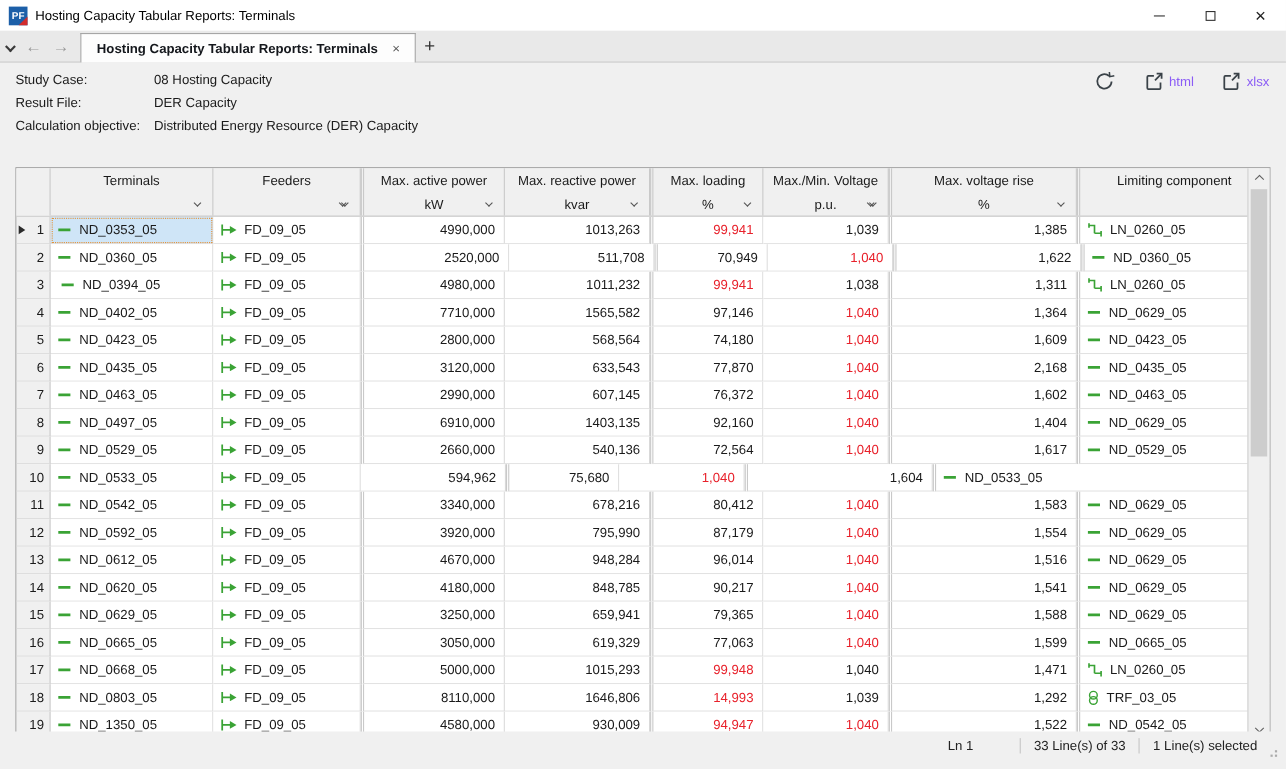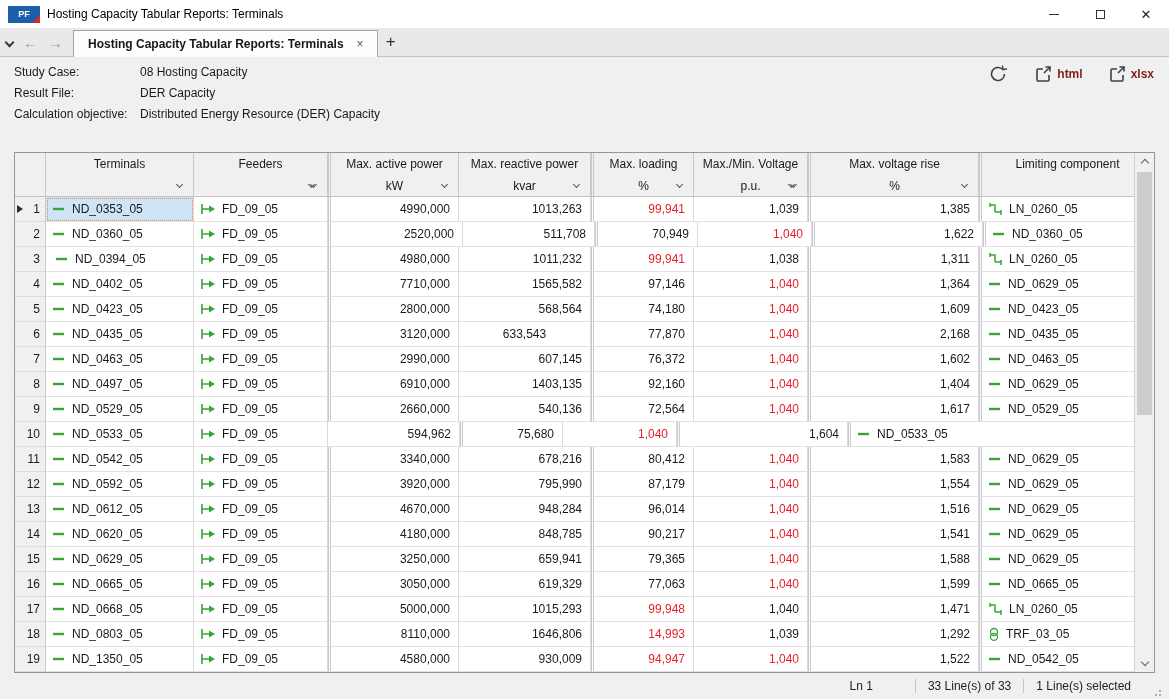--- a/index.html
+++ b/index.html
@@ -2,21 +2,21 @@
 <html><head>
 <meta charset="utf-8">
 <style>
   * { margin:0; padding:0; box-sizing:border-box; }
   html,body { width:1169px; height:699px; overflow:hidden; }
   body { font-family:"Liberation Sans","DejaVu Sans",sans-serif; font-size:12px; color:#1a1a1a; background:#f0f0f0; }
   .app { width:1169px; height:699px; display:flex; flex-direction:column; position:relative; }
 
   
   .titlebar { height:28px; background:#ffffff; display:flex; align-items:center; flex:0 0 auto; }
-  .app-logo { width:32px; height:17px; margin-left:8px; background:#1c5fa8; position:relative; color:#fff; font-size:9px; font-weight:bold; display:flex; align-items:center; justify-content:center; letter-spacing:0; }
+  .app-logo { width:17px; height:17px; margin-left:8px; background:#1c5fa8; position:relative; color:#fff; font-size:9px; font-weight:bold; display:flex; align-items:center; justify-content:center; letter-spacing:0; }
   .app-logo::after { content:""; position:absolute; right:0; bottom:0; width:0; height:0; border-style:solid; border-width:0 0 8px 8px; border-color:transparent transparent #d22b2b transparent; }
   .win-title { margin-left:7px; font-size:12px; color:#000; }
   .titlebar .spacer { flex:1; }
   .win-btn { width:46px; height:28px; display:flex; align-items:center; justify-content:center; color:#333; }
   .glyph-min { width:10px; height:0; border-top:1px solid #333; display:block; }
   .glyph-max { width:9px; height:9px; border:1px solid #333; display:block; }
   .glyph-close { font-size:13px; line-height:1; color:#222; }
 
   
   .tabbar { height:29px; background:#e9e9e9; border-bottom:1px solid #c3c3c3; display:flex; align-items:stretch; flex:0 0 auto; position:relative; }
@@ -27,21 +27,21 @@
   .tab-label { font-weight:bold; font-size:12px; color:#14171c; }
   .tab-close { color:#555; font-size:12px; line-height:1; padding:1px 3px; }
   .tab-plus { display:flex; align-items:center; justify-content:center; width:26px; font-size:17px; color:#333; }
 
   
   .infoarea { position:relative; height:95px; background:#f0f0f0; flex:0 0 auto; }
   .info-grid { position:absolute; left:14px; top:8px; display:grid; grid-template-columns:126px auto; row-gap:7px; }
   .info-label { color:#1a1a1a; }
   .info-value { color:#1a1a1a; }
   .actionbar { position:absolute; right:12px; top:3px; display:flex; align-items:center; gap:18px; }
-  .act-btn { display:flex; align-items:center; gap:4px; padding:3px; color:#7f1d1d;font-weight:bold; }
+  .act-btn { display:flex; align-items:center; gap:4px; padding:3px; color:#8b5cf6; }
   .act-btn svg { display:block; }
 
   
   .tablewrap { position:absolute; left:14px; top:152px; width:1141px; height:521px; border:1px solid #979797; background:#fff; display:flex; flex-direction:column; }
   .tbl-header { display:flex; height:44px; background:#f0f0f0; border-bottom:1px solid #c2c2c2; flex:0 0 auto; }
   .hcell { border-right:1px solid #c9c9c9; position:relative; display:flex; flex-direction:column; align-items:center; justify-content:space-between; padding:4px 2px 3px 2px; }
   .hcell .htitle { font-size:12px; white-space:nowrap; }
   .hcell .hline2 { width:100%; position:relative; height:14px; display:flex; align-items:center; justify-content:center; }
   .hcell .hunit { font-size:12px; }
   .hchev { position:absolute; right:9px; top:3px; display:inline-flex; }
@@ -64,21 +64,21 @@
   
   .vscroll { width:20px; flex:0 0 auto; background:#f0f0f0; border-left:1px solid #d0d0d0; position:relative; }
   .sb-btn { position:absolute; left:0; width:19px; height:17px; display:flex; align-items:center; justify-content:center; }
   .sb-up { top:0; } .sb-down { bottom:0; }
   .sb-arrow { width:6px; height:6px; border-right:1.6px solid #606060; border-bottom:1.6px solid #606060; display:block; }
   .sb-up .sb-arrow { transform:rotate(-135deg); margin-top:3px; }
   .sb-down .sb-arrow { transform:rotate(45deg); margin-bottom:3px; }
   .sb-thumb { position:absolute; left:2px; width:15px; top:19px; height:243px; background:#cdcdcd; }
 
   
-  .statusbar { position:absolute; left:0; right:0; bottom:0; height:26px; display:flex; align-items:center; justify-content:flex-end; background:#f0f0f0; padding-right:26px; }
+  .statusbar { position:absolute; left:0; right:0; bottom:8px; height:26px; display:flex; align-items:center; justify-content:flex-end; background:#f0f0f0; padding-right:14px; }
   .sb-item { color:#222; padding:0 12px; }
   .sb-sep { width:1px; height:14px; background:#c6c6c6; }
   .sb-ln { margin-right:30px; }
   .grip { position:absolute; right:8px; bottom:7px; width:2px; height:2px; background:#ababab; box-shadow:-4px 4px 0 #ababab, 0 4px 0 #ababab; }
 </style>
 </head>
 <body>
 
 <div class="app">
 
@@ -464,21 +464,21 @@
               <svg width="16" height="12" viewBox="0 0 16 12">
                 <path d="M2 1v10M2 6h8" stroke="#3aa335" stroke-width="1.6" fill="none"></path>
                 <path d="M9 2.5 15 6 9 9.5z" fill="#3aa335"></path>
               </svg>
             </span>
             <span>FD_09_05</span>
           </div>
           <div class="tcell num group-start" style="width: 131px;">
             <span>3120,000</span>
           </div>
-          <div class="tcell num" style="width: 132px; justify-content: center;">
+          <div class="tcell num" style="width: 132px;">
             <span>633,543</span>
           </div>
           <div class="tcell num group-start" style="width: 103px;">
             <span>77,870</span>
           </div>
           <div class="tcell num redval" style="width: 114px;">
             <span>1,040</span>
           </div>
           <div class="tcell num group-start" style="width: 171px;">
             <span>2,168</span>

